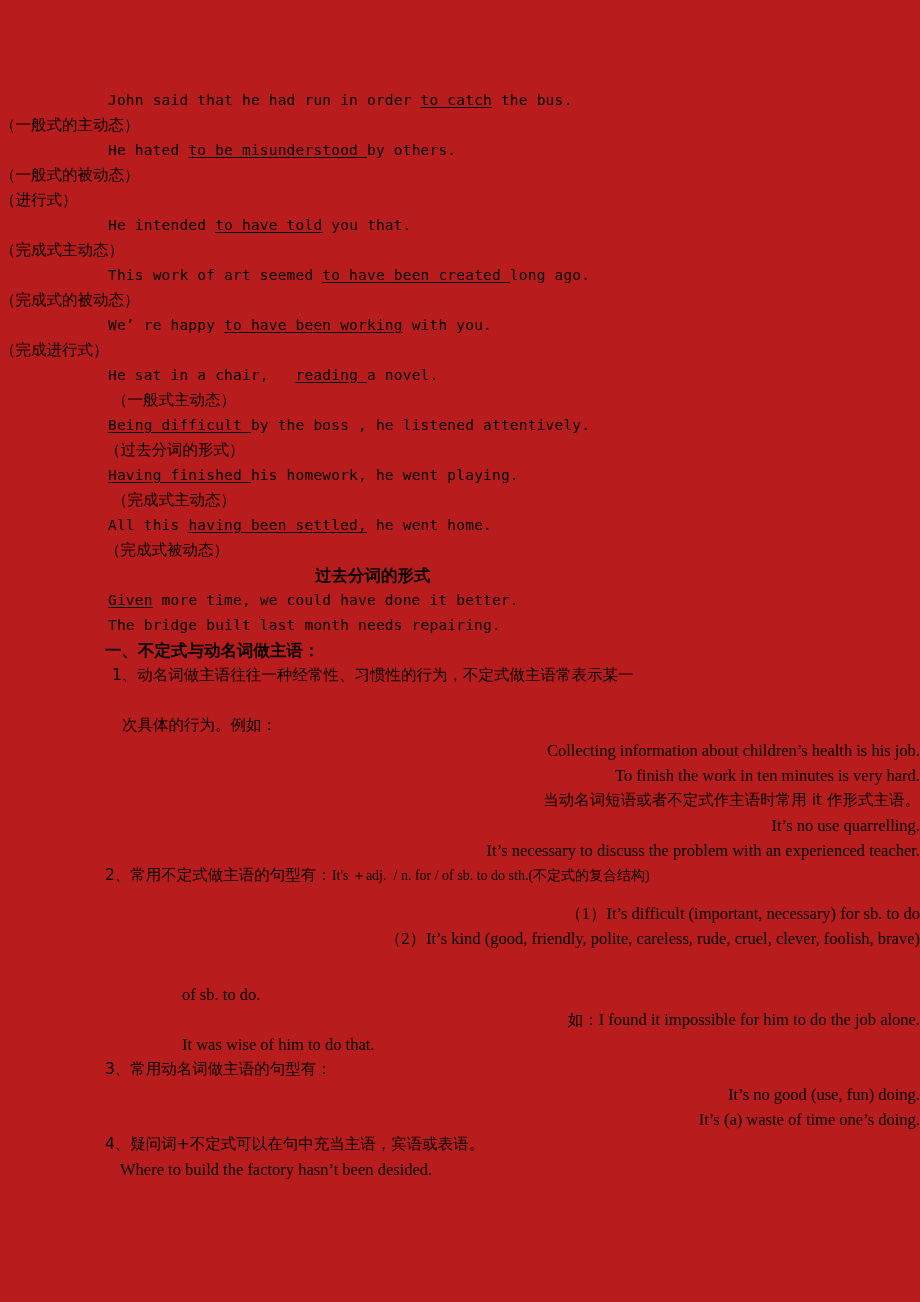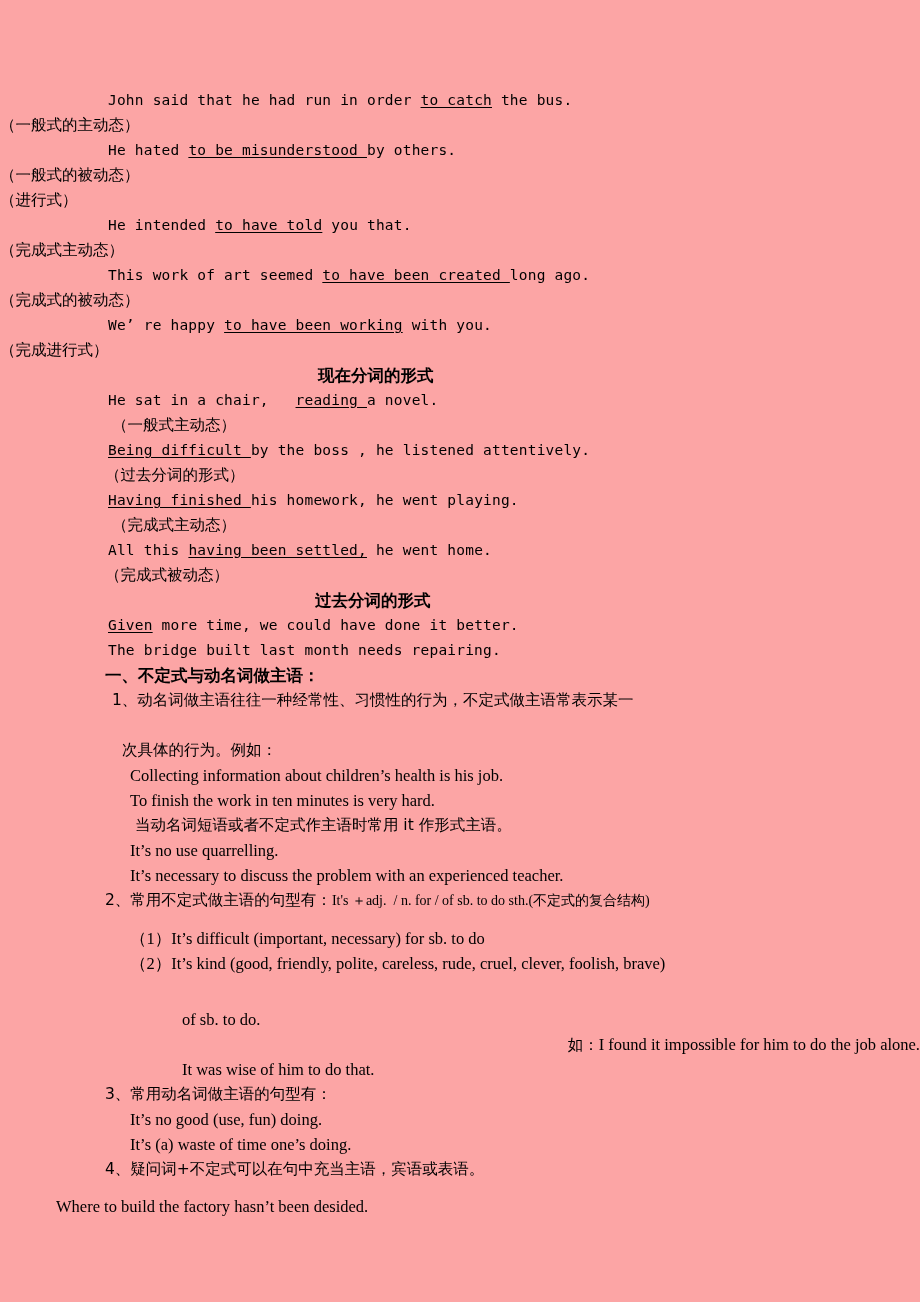--- a/index.html
+++ b/index.html
@@ -16,21 +16,21 @@
     font-family: "Liberation Serif", "DejaVu Serif", serif;
     color: #000000;
     -webkit-font-smoothing: antialiased;
   }
   #page {
     position: absolute;
     left: 0;
     top: 0;
     width: 920px;
     height: 1302px;
-    background: #fca5a5;
+    background: #b91c1c;
   }
   .doc {
     position: absolute;
     left: 0;
     top: 88px;
     width: 920px;
   }
 
   
   .ln {
@@ -69,22 +69,22 @@
     display: block;
   }
   .gap-sm { height: 13px; display:block; }
   .gap-lg { height: 31px; display:block; }
 
   
   .i0   { padding-left: 108px; }
   .i1   { padding-left: 105px; }
   .i2   { padding-left: 112px; }
   .i3   { padding-left: 122px; }
-  .i4   { padding-left: 130px; }
-  .i5   { padding-left: 56px; margin-top: 12px; }
+  .i4   { padding-left: 130px; text-align: right; }
+  .i5   { padding-left: 120px; }
   .i6   { padding-left: 143px; text-align: right; }
   .i7   { padding-left: 182px; }
   .ipar { }
   .ihdr { padding-left: 318px; }
   .ihdr2{ padding-left: 315px; }
 </style>
 </head>
 <body>
 
 <div id="page">
@@ -104,21 +104,20 @@
       <span class="ln cjk ipar">（完成式主动态）</span>
 
       <span class="ln mono i0"><span>This work of art seemed </span><u class="ul">to have been created </u><span>long ago.</span></span>
       <span class="ln cjk ipar">（完成式的被动态）</span>
 
       <span class="ln mono i0"><span>We’ re happy </span><u class="ul">to have been working</u><span> with you.</span></span>
       <span class="ln cjk ipar">（完成进行式）</span>
     </div>
 
     <div>
-      <span class="ln cjk-big ihdr">现在分词的形式</span>
 
       <span class="ln mono i0"><span>He sat in a chair,   </span><u class="ul">reading </u><span>a novel.</span></span>
       <span class="ln cjk i2">（一般式主动态）</span>
 
       <span class="ln mono i0"><span></span><u class="ul">Being difficult </u><span>by the boss , he listened attentively.</span></span>
       <span class="ln cjk i1">（过去分词的形式）</span>
 
       <span class="ln mono i0"><span></span><u class="ul">Having finished </u><span>his homework, he went playing.</span></span>
       <span class="ln cjk i2">（完成式主动态）</span>
 

